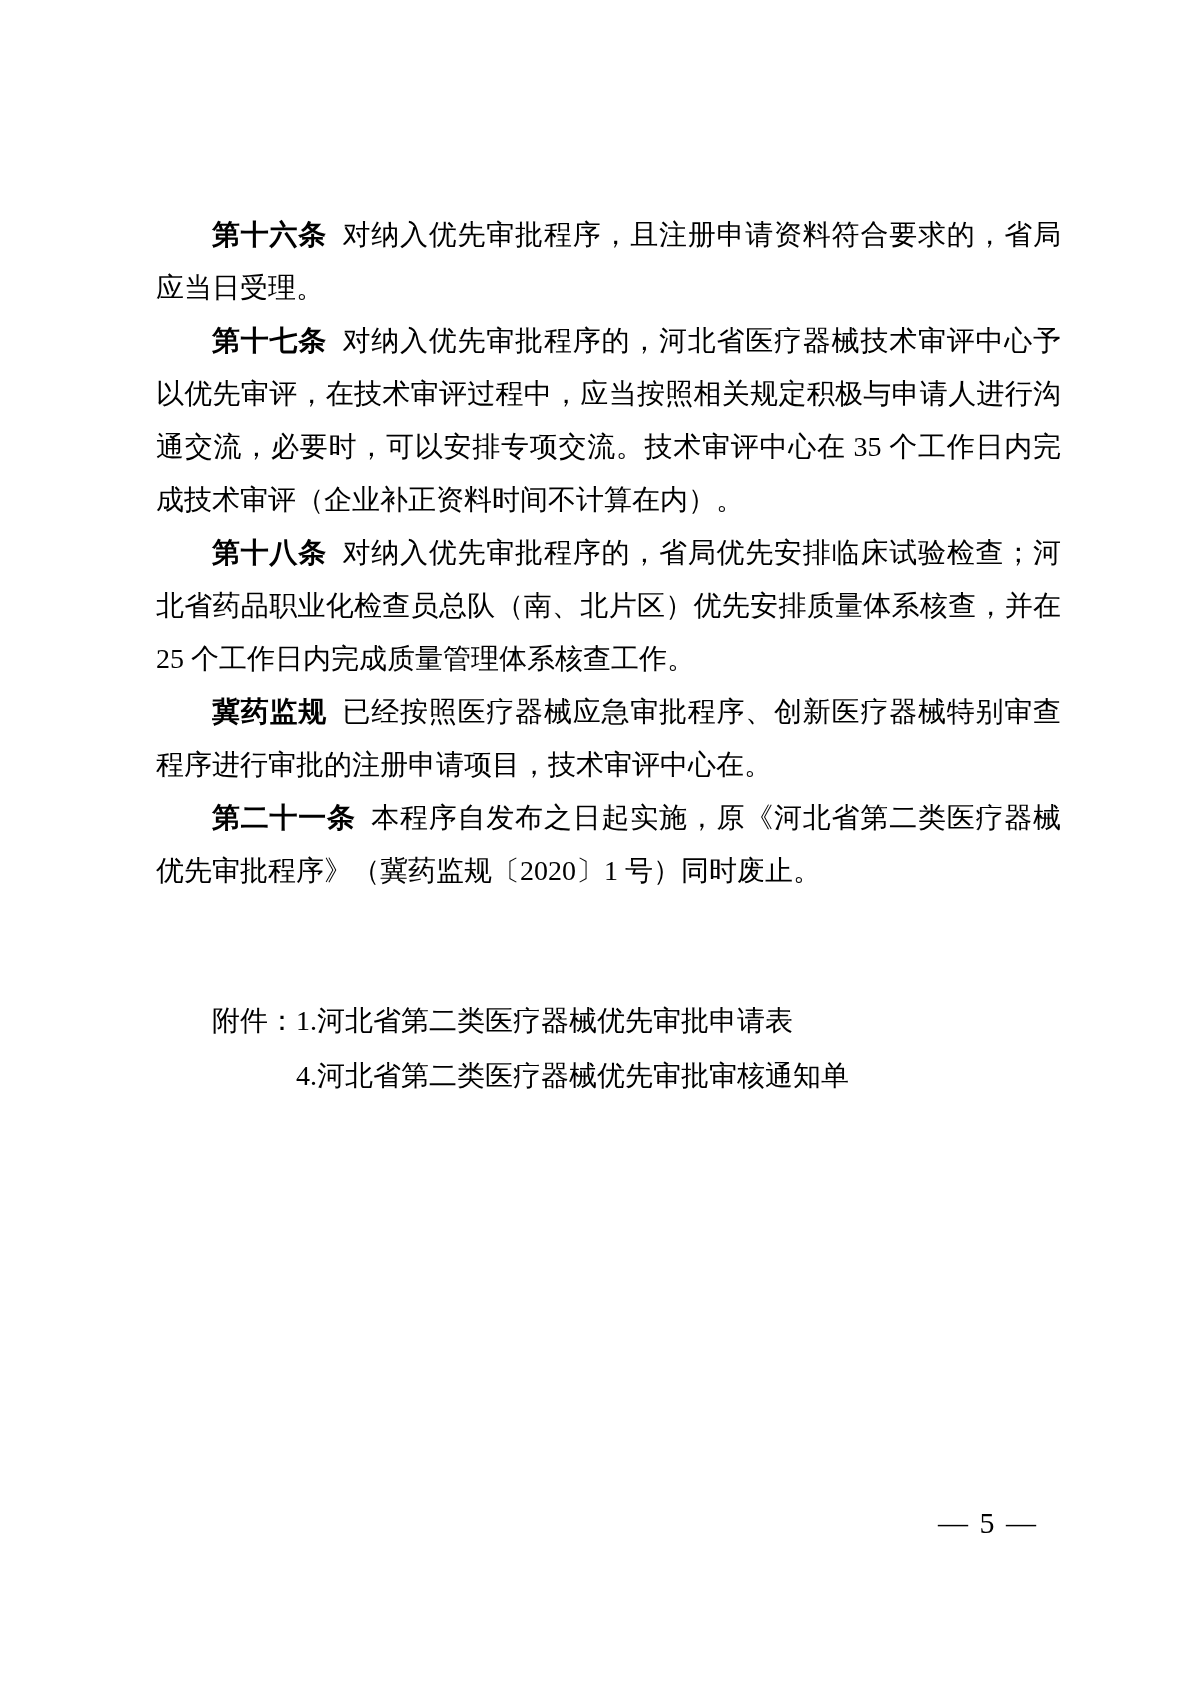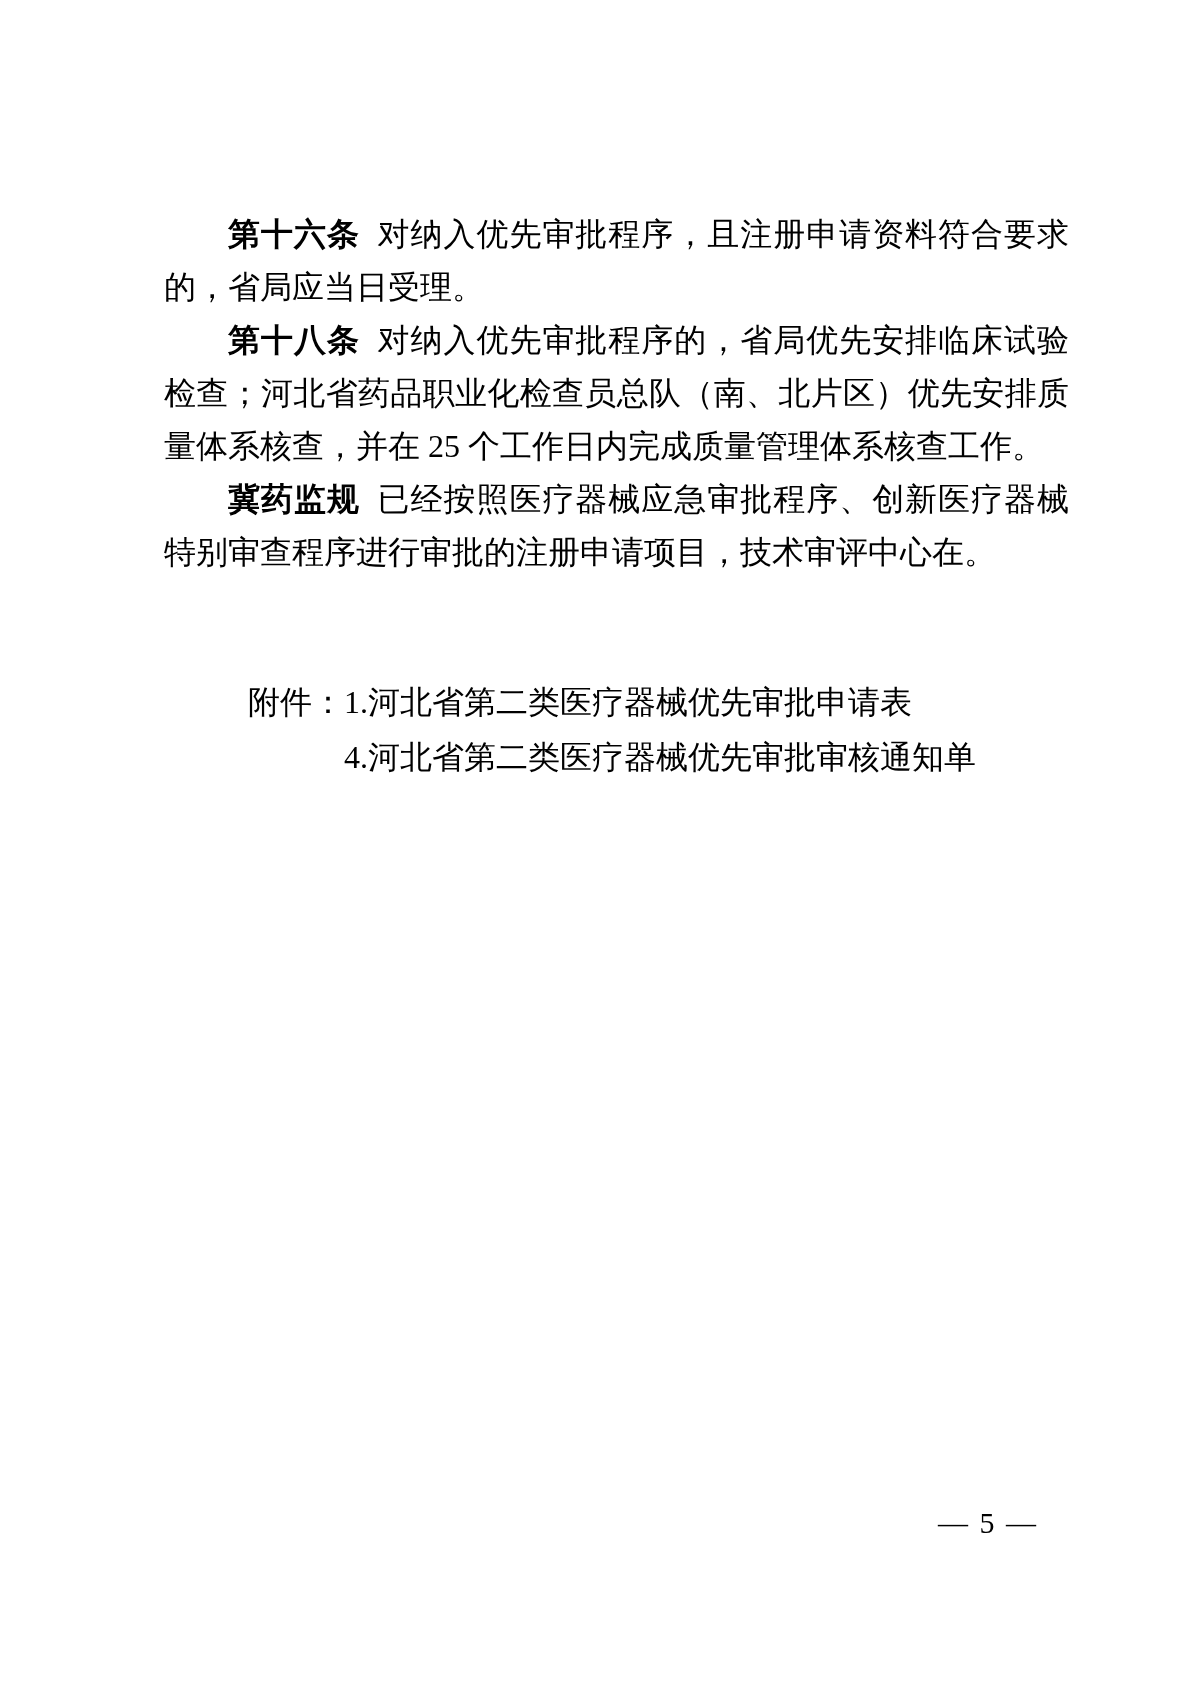--- a/index.html
+++ b/index.html
@@ -9,66 +9,68 @@
     width: 1200px;
     height: 1696px;
     margin: 0 auto;
     background: #ffffff;
     color: #000000;
     font-family: "Liberation Serif", "DejaVu Serif", serif;
     overflow: hidden;
   }
   .content {
     position: absolute;
-    left: 164px;
+    left: 156px;
     top: 208px;
     width: 905px;
-    font-size: 32px;
+    font-size: 28px;
     line-height: 53px;
     text-align: justify;
   }
   .para {
     text-indent: 2em;
   }
   .para-heading {
     font-family: "Liberation Sans", "DejaVu Sans", sans-serif;
     font-weight: bold;
     margin-right: 0.55em;
   }
   .attachments {
     margin-top: 96px;
     padding-left: 2em;
     line-height: 55px;
   }
-  .att-line { text-align: left; margin-left: 20px; }
+  .att-line { text-align: left; }
   .att-indent { padding-left: 3em; }
   .page-number {
     position: absolute;
     left: 938px;
     top: 1498px;
     font-size: 30px;
     line-height: 50px;
     letter-spacing: 2px;
     white-space: nowrap;
   }
 </style>
 </head>
 <body>
 
 <div class="page">
   <div class="content">
 
     <p class="para"><span class="para-heading">第十六条</span><span>对纳入优先审批程序，且注册申请资料符合要求的，省局应当日受理。</span></p>
 
+    <p class="para"><span class="para-heading">第十七条</span><span>对纳入优先审批程序的，河北省医疗器械技术审评中心予以优先审评，在技术审评过程中，应当按照相关规定积极与申请人进行沟通交流，必要时，可以安排专项交流。技术审评中心在 35 个工作日内完成技术审评（企业补正资料时间不计算在内）。</span></p>
 
     <p class="para"><span class="para-heading">第十八条</span><span>对纳入优先审批程序的，省局优先安排临床试验检查；河北省药品职业化检查员总队（南、北片区）优先安排质量体系核查，并在 25 个工作日内完成质量管理体系核查工作。</span></p>
 
 
     <p class="para"><span class="para-heading">冀药监规</span><span>已经按照医疗器械应急审批程序、创新医疗器械特别审查程序进行审批的注册申请项目，技术审评中心在。</span></p>
 
+    <p class="para"><span class="para-heading">第二十一条</span><span>本程序自发布之日起实施，原《河北省第二类医疗器械优先审批程序》（冀药监规〔2020〕1 号）同时废止。</span></p>
 
     <div class="attachments">
       <p class="att-line"><span>附件：</span><span>1.河北省第二类医疗器械优先审批申请表</span></p>
       <p class="att-line att-indent"><span>4.河北省第二类医疗器械优先审批审核通知单</span></p>
     </div>
 
   </div>
 
   <div class="page-number">— 5 —</div>
 </div>

